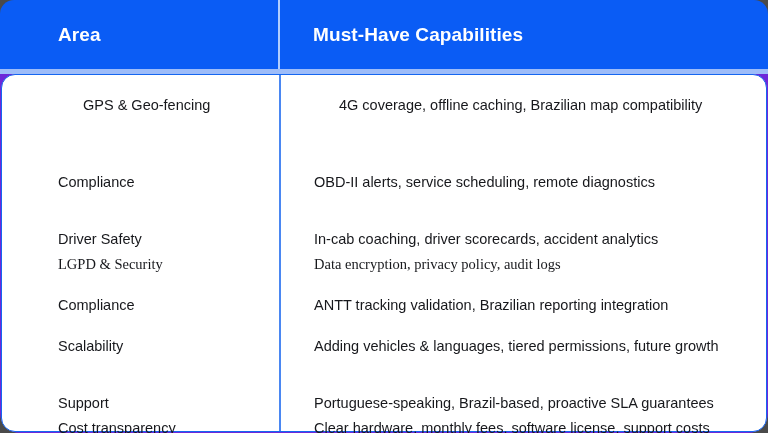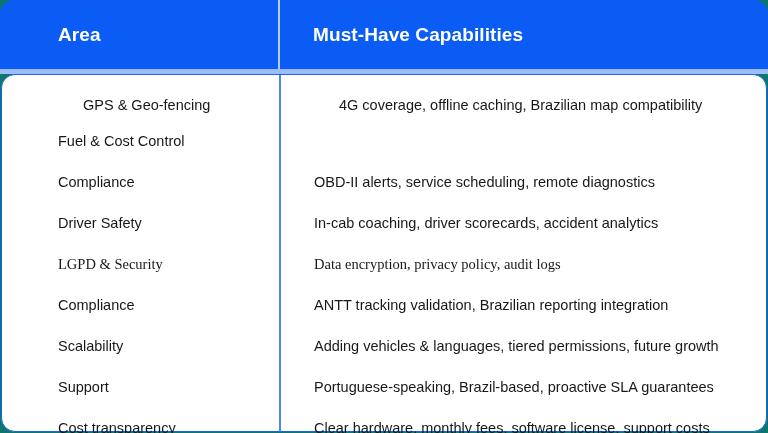--- a/index.html
+++ b/index.html
@@ -10,21 +10,22 @@
     width: 768px;
     height: 433px;
     background: #4a4a4a;
     font-family: "Liberation Sans", sans-serif;
     overflow: hidden;
   }
   .table-wrap {
     position: relative;
     width: 768px;
     height: 433px;
-    background: #0f766e;
+    background: #6d28d9;
+    border-radius: 20px;
   }
   
   .thead {
     position: absolute;
     top: 0;
     left: 0;
     width: 768px;
     height: 69px;
     background: #0a5cf5;
     border-radius: 14px 14px 0 0;
@@ -117,43 +118,42 @@
   <div class="header-underline"></div>
 
   <div class="tbody">
     <div class="tbody-divider"></div>
     <div id="rows-host">
         <div class="row" style="top: 20px; margin-left: 25px;">
           <div class="cell cell-area">GPS &amp; Geo-fencing</div>
           <div class="cell cell-caps">4G coverage, offline caching, Brazilian map compatibility</div>
         </div>
         <div class="row" style="top: 56px;">
-          <div class="cell cell-area">Fuel &amp; Cost Control</div>
         </div>
         <div class="row" style="top: 97px;">
           <div class="cell cell-area">Compliance</div>
           <div class="cell cell-caps">OBD-II alerts, service scheduling, remote diagnostics</div>
         </div>
-        <div class="row" style="top: 138px;">
+        <div class="row" style="top: 154px;">
           <div class="cell cell-area">Driver Safety</div>
           <div class="cell cell-caps">In-cab coaching, driver scorecards, accident analytics</div>
         </div>
         <div class="row" style="top: 179px; font-family: Liberation Serif, serif;">
           <div class="cell cell-area">LGPD &amp; Security</div>
           <div class="cell cell-caps">Data encryption, privacy policy, audit logs</div>
         </div>
         <div class="row" style="top: 220px;">
           <div class="cell cell-caps">ANTT tracking validation, Brazilian reporting integration</div>
           <div class="cell cell-area">Compliance</div>
         </div>
         <div class="row" style="top: 261px;">
           <div class="cell cell-area">Scalability</div>
           <div class="cell cell-caps">Adding vehicles &amp; languages, tiered permissions, future growth</div>
         </div>
-        <div class="row" style="top: 302px;">
+        <div class="row" style="top: 318px;">
           <div class="cell cell-area">Support</div>
           <div class="cell cell-caps">Portuguese-speaking, Brazil-based, proactive SLA guarantees</div>
         </div>
         <div class="row" style="top: 343px;">
           <div class="cell cell-area">Cost transparency</div>
           <div class="cell cell-caps">Clear hardware, monthly fees, software license, support costs</div>
         </div>
       </div>
   </div>
 

